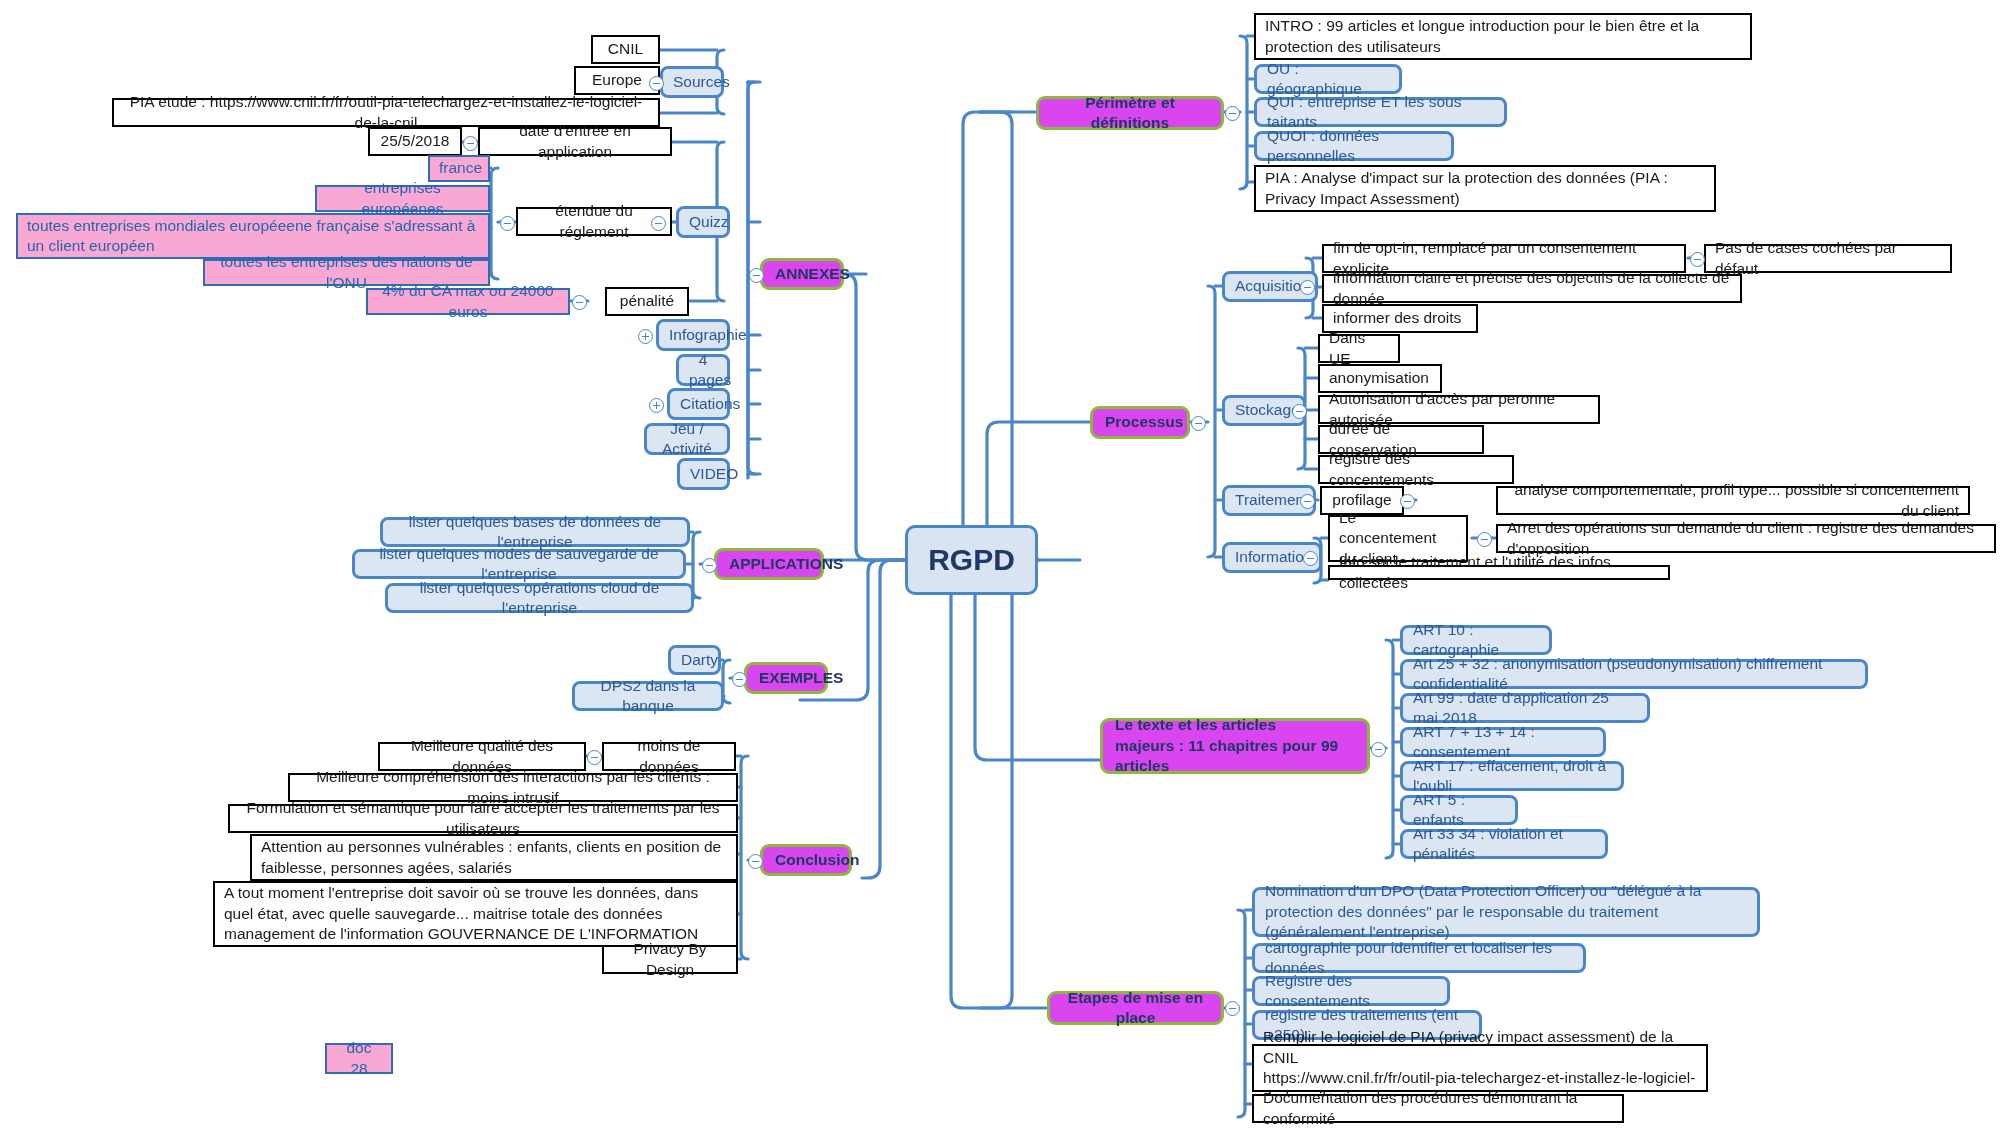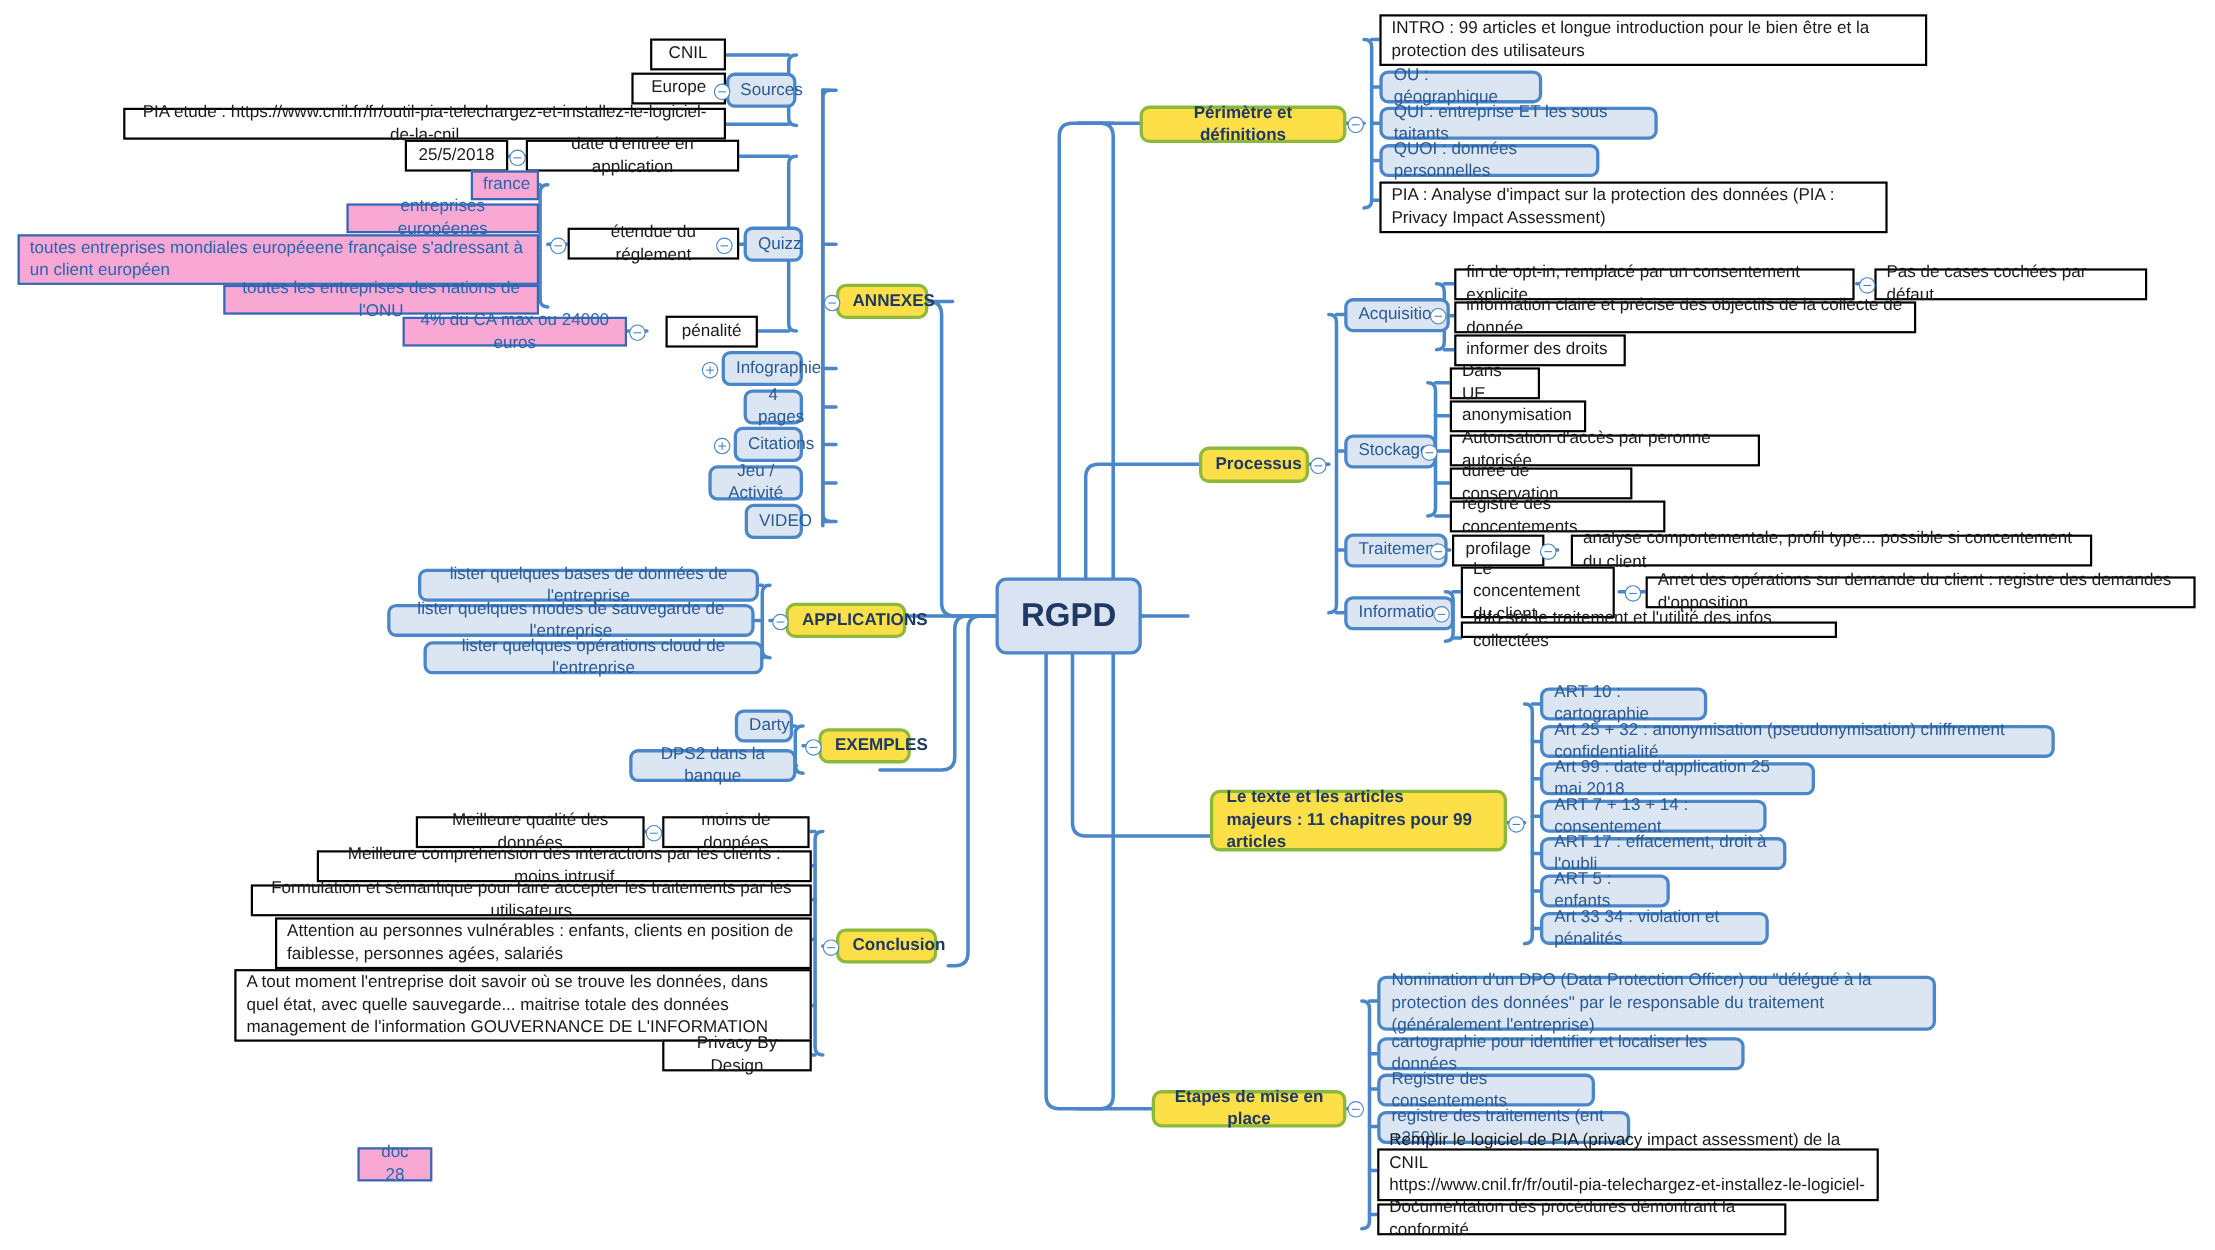--- a/index.html
+++ b/index.html
@@ -30,21 +30,21 @@
     border:3px solid #4a86c8;background:#dce6f2;color:#2a5a94;
     font-size:15.5px;padding:4px 10px;border-radius:8px;
   }
   
   .n-blueline{
     border:2px solid #2f6cb5;background:#f9a8d4;color:#2566ad;
     font-size:15.5px;padding:4px 9px;border-radius:0;
   }
   
   .n-green{
-    border:3px solid #8cb83c;background:#fde047;color:#1f3864;
+    border:3px solid #8cb83c;background:#d946ef;color:#1f3864;
     font-weight:bold;font-size:15.5px;padding:5px 12px;border-radius:9px;
   }
   
   .n-root{
     border:3px solid #4a86c8;background:#d9e3f1;color:#1f3864;
     font-weight:bold;font-size:30px;border-radius:10px;
     justify-content:center;
   }
   .center{justify-content:center;text-align:center;}
 
@@ -414,21 +414,21 @@
   </div>
 
   <div class="node n-blue center" style="left:1222px;top:485px;width:94px;height:31px;">
     <span class="txt center">Traitement</span>
   </div>
   <div class="tog" style="left:1300px;top:494px;"></div>
   <div class="node n-plain center" style="left:1320px;top:486px;width:84px;height:29px;">
     <span class="txt center">profilage</span>
   </div>
   <div class="tog" style="left:1400px;top:494px;"></div>
-  <div class="node n-plain" style="left:1428px;top:486px;width:474px;height:29px;">
+  <div class="node n-plain" style="left:1496px;top:486px;width:474px;height:29px;text-align:right;">
     <span class="txt">analyse comportementale, profil type... possible si concentement du client</span>
   </div>
 
   <div class="node n-blue center" style="left:1222px;top:542px;width:100px;height:31px;">
     <span class="txt center">Information</span>
   </div>
   <div class="tog" style="left:1303px;top:551px;"></div>
 
   <div class="node n-plain" style="left:1328px;top:515px;width:140px;height:47px;">
     <span class="txt">Le concentement du client</span>

